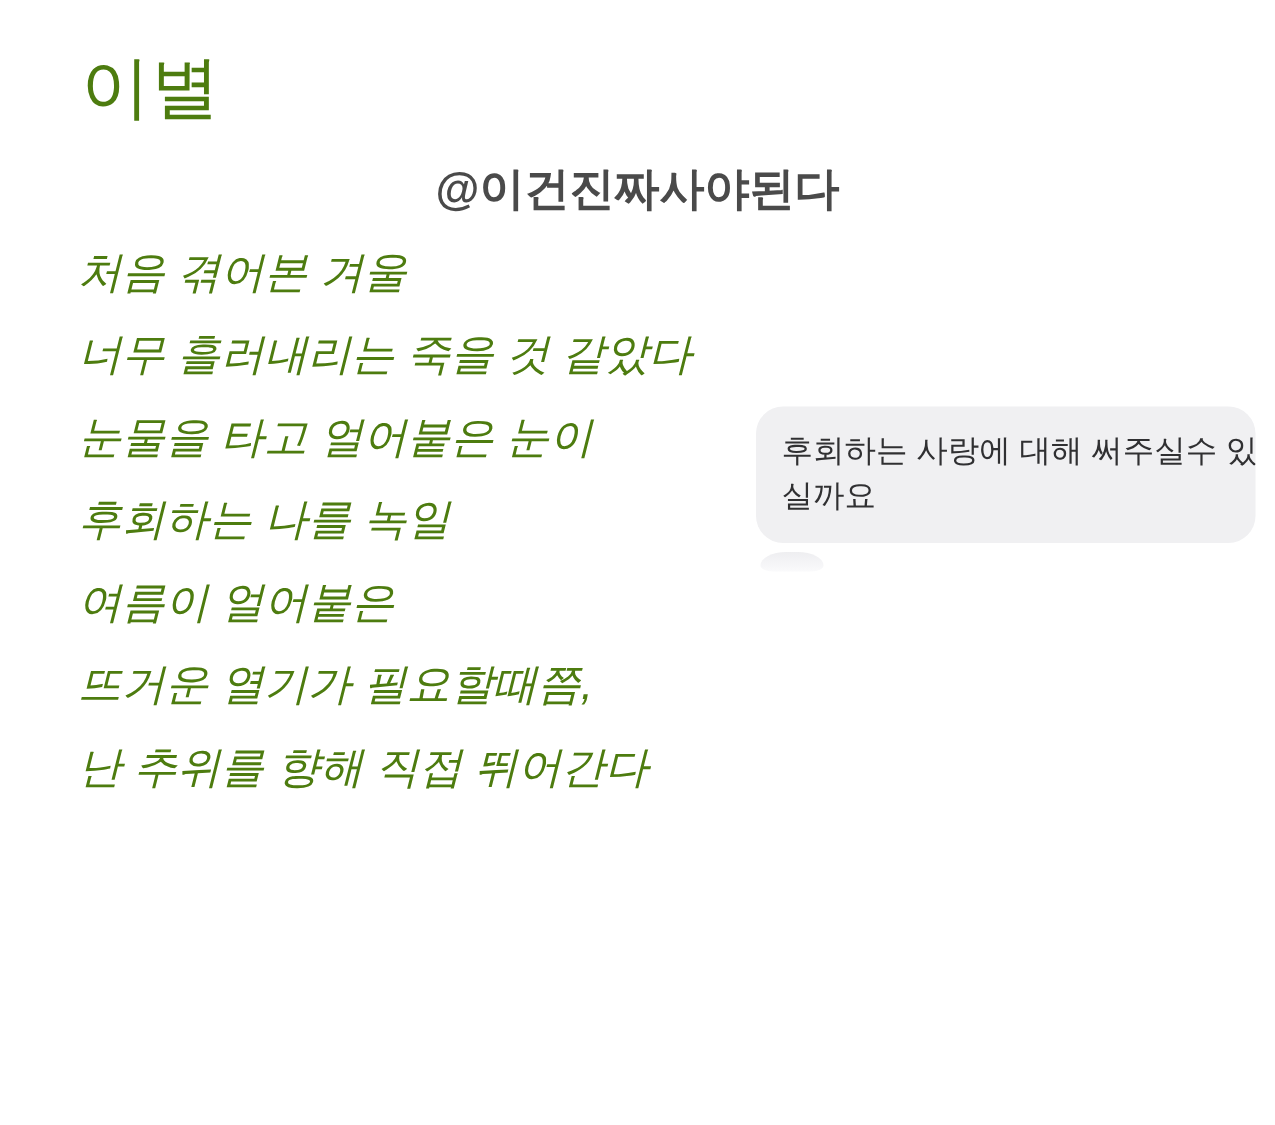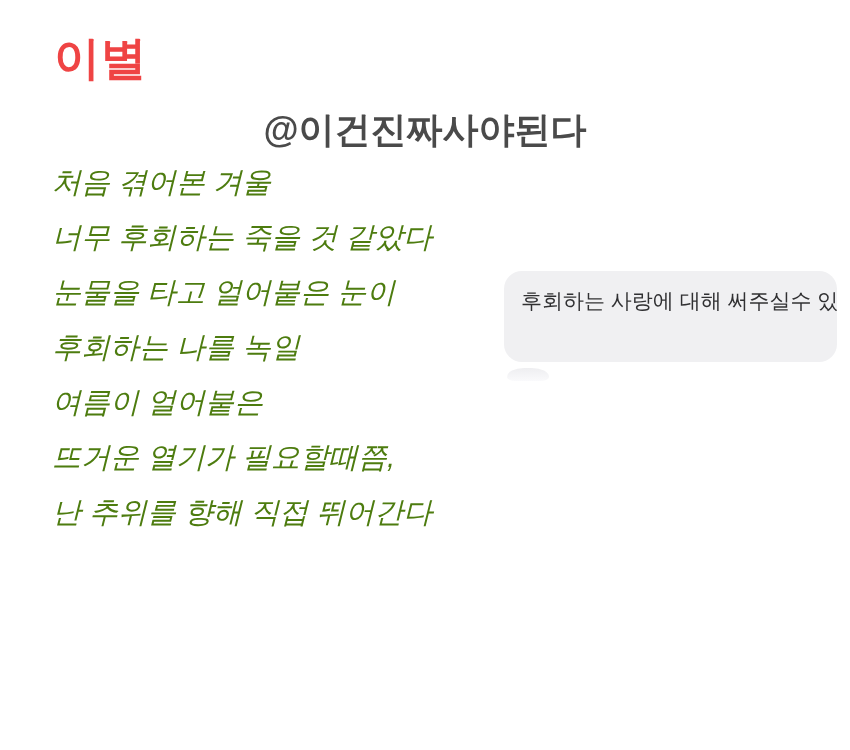--- a/index.html
+++ b/index.html
@@ -10,32 +10,32 @@
     height: 750px;
     background: #ffffff;
     overflow: hidden;
     font-family: "Liberation Sans", "DejaVu Sans", sans-serif;
   }
   .poem-title {
     position: absolute;
     left: 54px;
     top: 28px;
     font-size: 46px;
-    font-weight: 700;
-    color: #ef4444;
+    font-weight: 400;
+    color: #4d7c0f;
     letter-spacing: 0.5px;
     white-space: nowrap;
   }
   .poem-attribution {
     position: absolute;
     left: 0;
     right: 0;
     top: 106px;
     text-align: center;
-    font-size: 36px;
+    font-size: 30px;
     font-weight: 700;
     color: #4a4a4a;
     white-space: nowrap;
   }
   .poem-body {
     position: absolute;
     left: 52px;
     top: 155px;
     width: 640px;
   }
@@ -81,27 +81,28 @@
 <body>
 
 <div class="screen">
 
   <h1 class="poem-title">이별</h1>
 
   <div class="poem-attribution">@이건진짜사야된다</div>
 
   <div class="poem-body">
     <div class="poem-line">처음 겪어본 겨울</div>
-    <div class="poem-line">너무 후회하는 죽을 것 같았다</div>
+    <div class="poem-line">너무 흘러내리는 죽을 것 같았다</div>
     <div class="poem-line">눈물을 타고 얼어붙은 눈이</div>
     <div class="poem-line">후회하는 나를 녹일</div>
     <div class="poem-line">여름이 얼어붙은</div>
     <div class="poem-line">뜨거운 열기가 필요할때쯤,</div>
     <div class="poem-line">난 추위를 향해 직접 뛰어간다</div>
   </div>
 
   <div class="chat-bubble">
     <span class="chat-bubble-line">후회하는 사랑에 대해 써주실수 있으</span>
+    <span class="chat-bubble-line">실까요</span>
   </div>
 
   <div class="chat-bubble-partial"></div>
 
 </div>
 
 </body></html>

